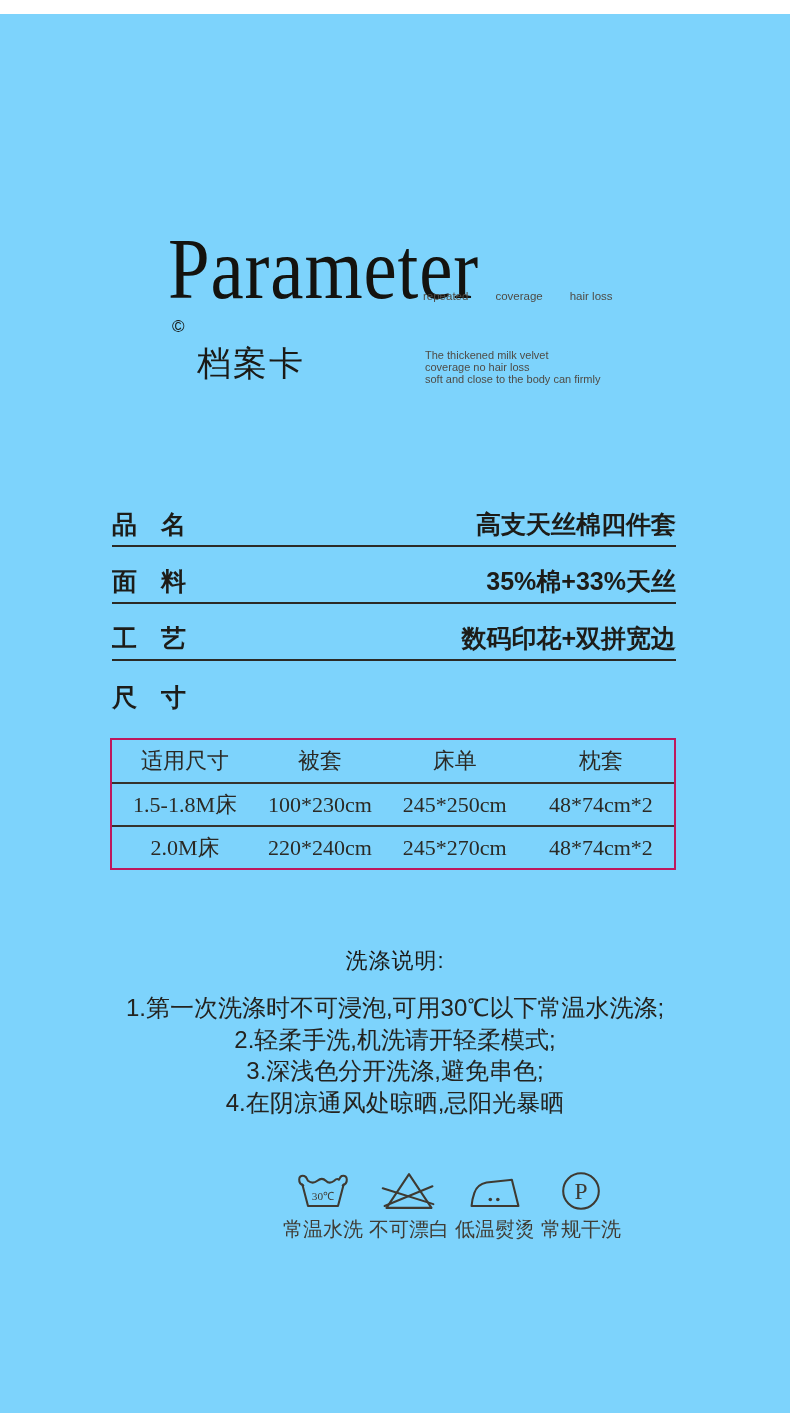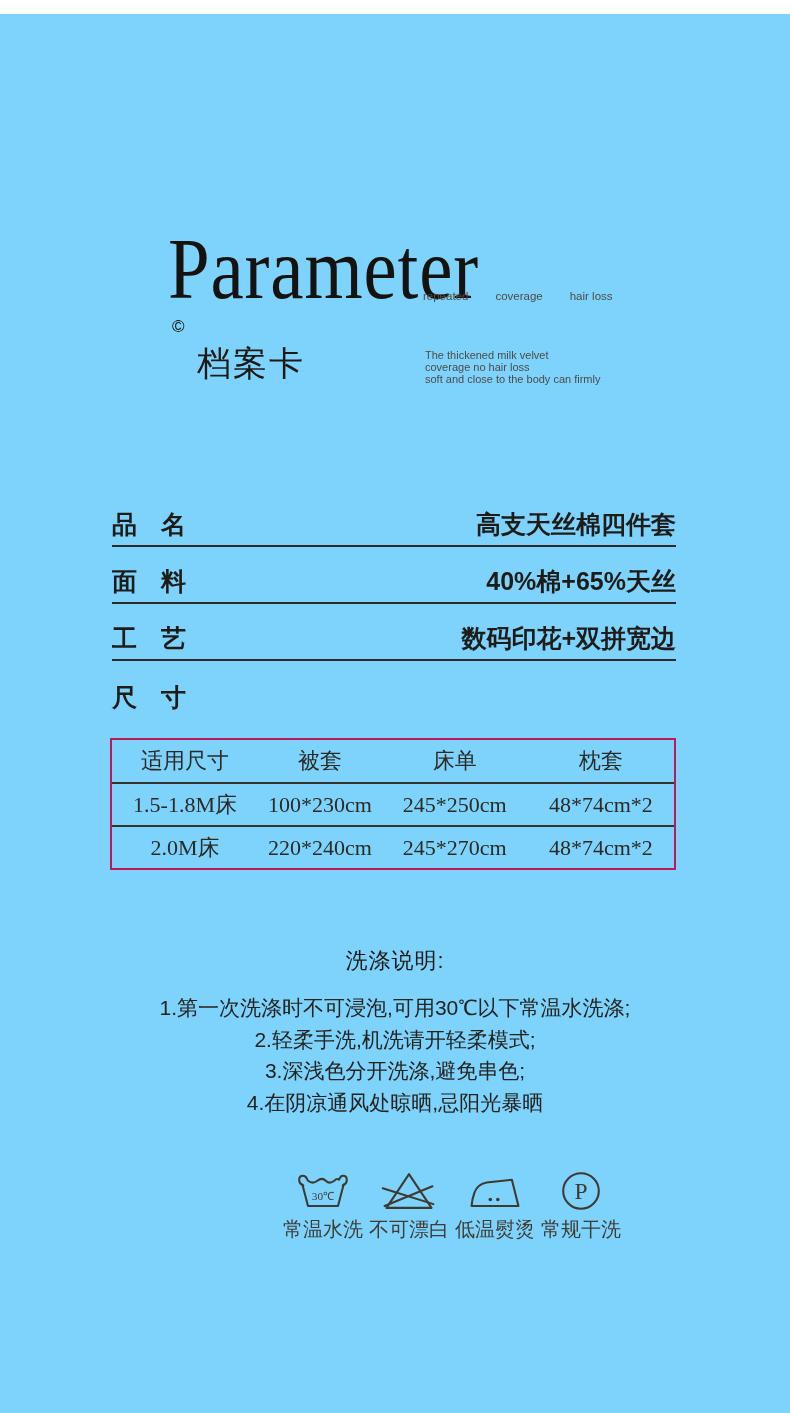--- a/index.html
+++ b/index.html
@@ -61,21 +61,21 @@
     display:grid;grid-template-columns:26% 22% 26% 26%;
     height:41px;align-items:center;text-align:center;
     font-size:22px;white-space:nowrap;
   }
   .t-row.head{height:42px;}
   .t-row + .t-row{border-top:2px solid #35332d;}
 
   
   .washing{position:absolute;left:0;top:946px;width:790px;text-align:center;}
   .washing-title{font-size:22px;font-weight:400;color:#1b1a16;letter-spacing:1px;}
-  .washing-items{margin-top:16px;font-size:21px;line-height:31.5px;color:#24231f;}
+  .washing-items{margin-top:16px;font-size:24px;line-height:31.5px;color:#24231f;}
 
   
   .care-row{
     position:absolute;left:0;top:1168px;width:624px;
     display:flex;justify-content:flex-end;
   }
   .care-item{width:86px;display:flex;flex-direction:column;align-items:center;}
   .care-item svg{width:60px;height:46px;display:block;}
   .care-label{
     margin-top:2px;
@@ -112,21 +112,21 @@
         <span>品</span>
         <span>名</span>
       </span>
       <span class="spec-value">高支天丝棉四件套</span>
     </div>
     <div class="spec-row">
       <span class="spec-label">
         <span>面</span>
         <span>料</span>
       </span>
-      <span class="spec-value">40%棉+65%天丝</span>
+      <span class="spec-value">35%棉+33%天丝</span>
     </div>
     <div class="spec-row">
       <span class="spec-label">
         <span>工</span>
         <span>艺</span>
       </span>
       <span class="spec-value">数码印花+双拼宽边</span>
     </div>
     <div class="spec-row last">
       <span class="spec-label">

